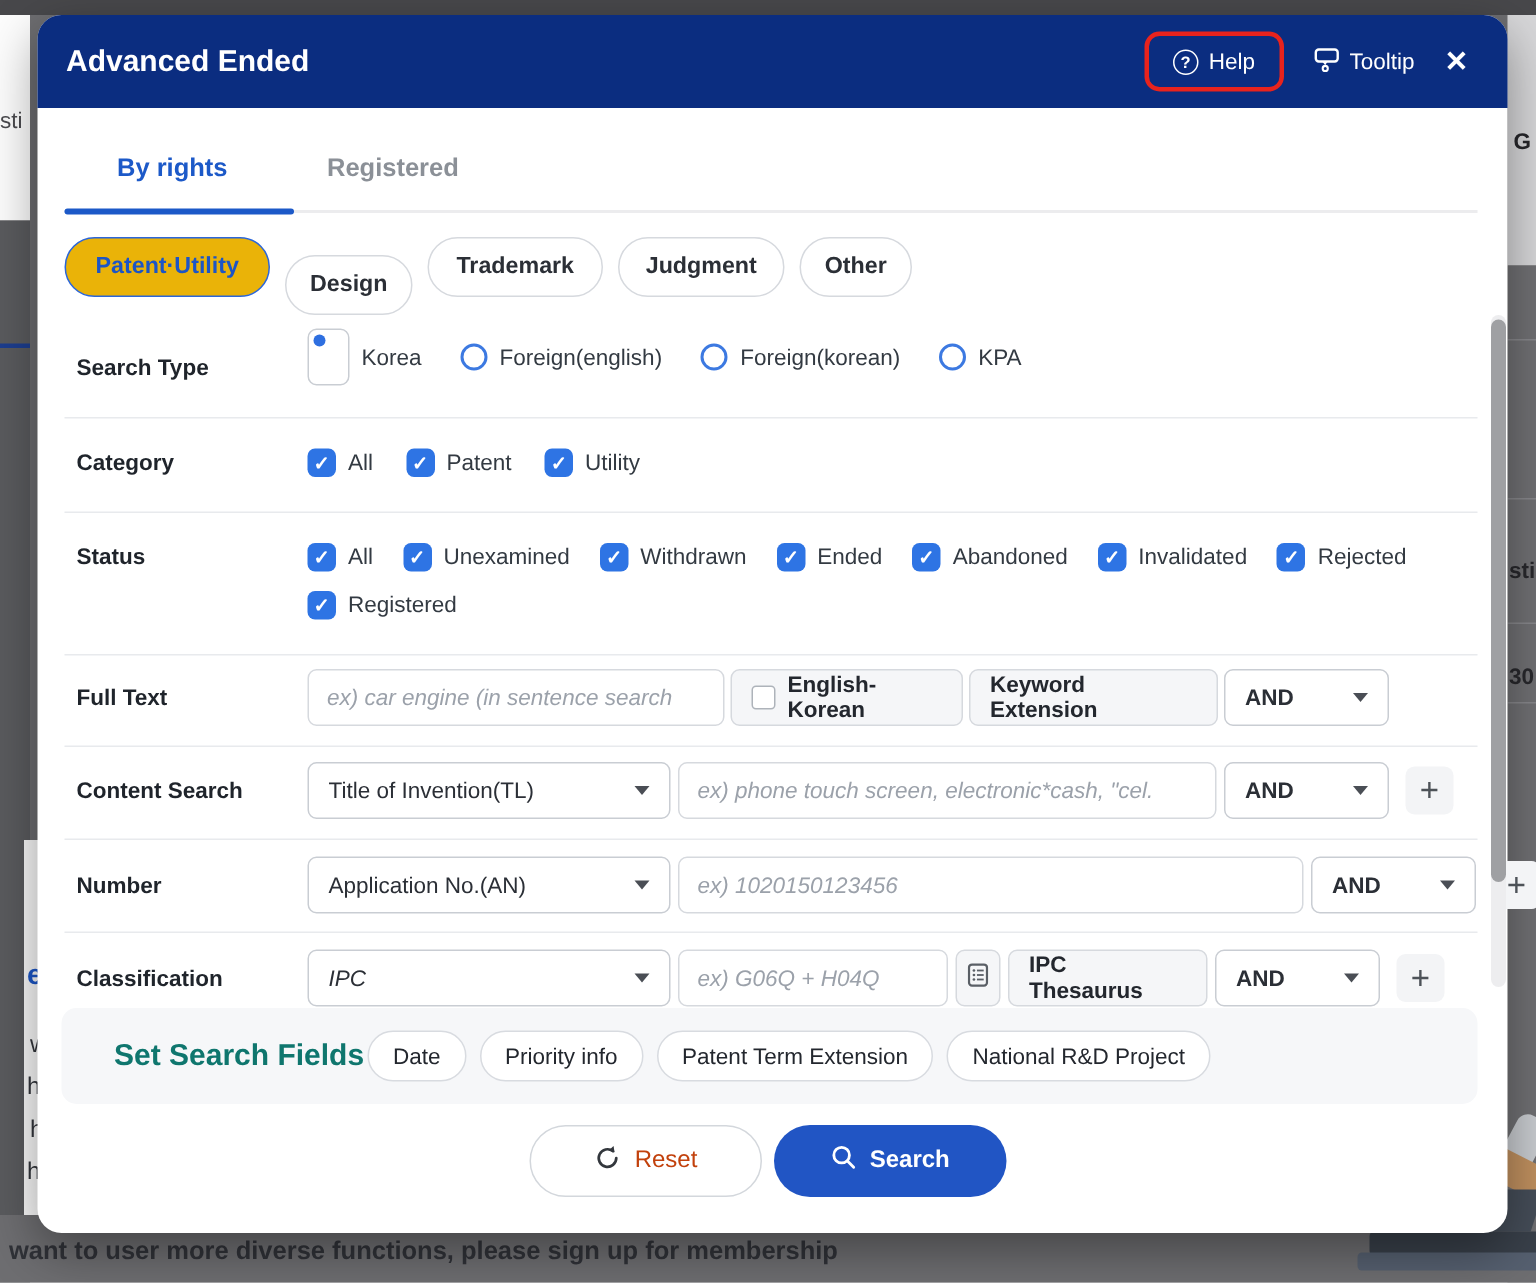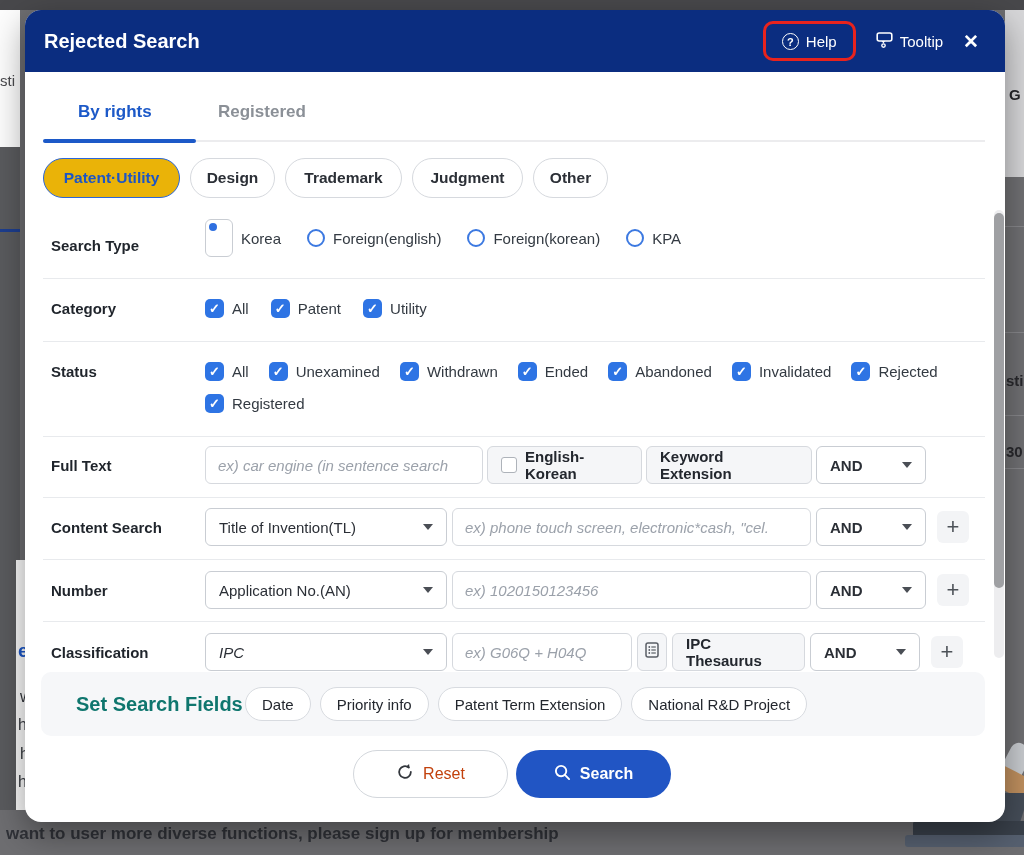--- a/index.html
+++ b/index.html
@@ -126,21 +126,21 @@
   <div class="finger" style="left:64px; top:68px;"></div>
   <div class="screen"></div>
   <div class="base"></div>
   <div class="deck"></div>
 </div>
 <div class="bg-bottom-text">want to user more diverse functions, please sign up for membership</div>
 
 <div class="modal">
 
   <div class="modal-header">
-    <div class="modal-title">Rejected Search</div>
+    <div class="modal-title">Advanced Ended</div>
     <div class="header-actions">
       <div class="help-annotation">
         <span class="hbtn">
           <span class="qcircle">?</span>
           <span>Help</span>
         </span>
       </div>
       <span class="hbtn">
         <span>
           <svg width="17" height="17" viewBox="0 0 17 17">
@@ -154,21 +154,21 @@
       <span class="close-x"><span>✕</span></span>
     </div>
   </div>
 
   <div class="tab active" style="left:53px;">By rights</div>
   <div class="tab inactive" style="left:193px;">Registered</div>
   <div class="tab-track"></div>
   <div class="tab-indicator"></div>
 
   <div class="rpill active" style="left:18px;  width:137px;">Patent·Utility</div>
-  <div class="rpill" style="left:165px; width:85px;">Design</div>
+  <div class="rpill" style="left:165px; width:85px;margin-top:12px;">Design</div>
   <div class="rpill" style="left:260px; width:117px;">Trademark</div>
   <div class="rpill" style="left:387px; width:111px;">Judgment</div>
   <div class="rpill" style="left:508px; width:75px;">Other</div>
 
   <div class="row-label" style="top:216px;">Search Type</div>
   <div class="fields" style="top:209px; gap:26px;">
     <span class="opt">
         <span class="radio sel"></span>
         <span>Korea</span>
       </span>
@@ -276,21 +276,21 @@
       </span>
   </div>
   <div class="divider" style="top:549px;"></div>
 
   <div class="row-label" style="top:561px;">Number</div>
   <div class="fields" style="top:561px; gap:5px;">
     <span class="sel" style="width:242px;">
         <span>Application No.(AN)</span>
         <span class="caret"></span>
       </span>
-    <input class="tinput" style="width: 359px;" placeholder="ex) 1020150123456">
+    <input class="tinput" style="width: 417px;" placeholder="ex) 1020150123456">
     <span class="sel andsel">
         <span>AND</span>
         <span class="caret"></span>
       </span>
     <span class="plusbtn">
         <span>+</span>
       </span>
   </div>
   <div class="divider" style="top:611px;"></div>
 

